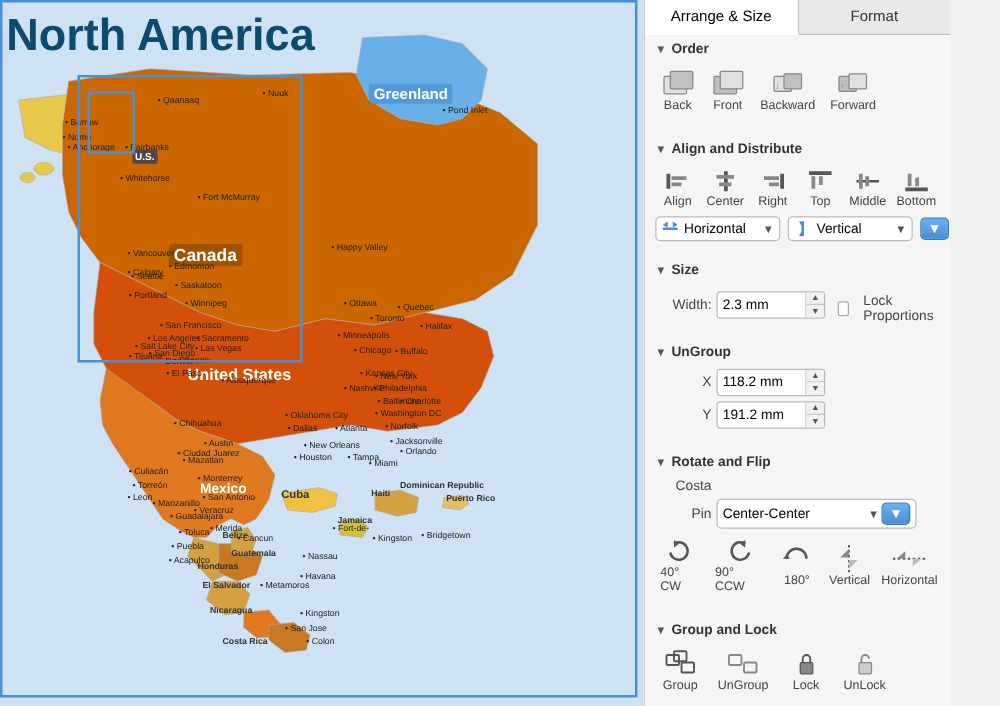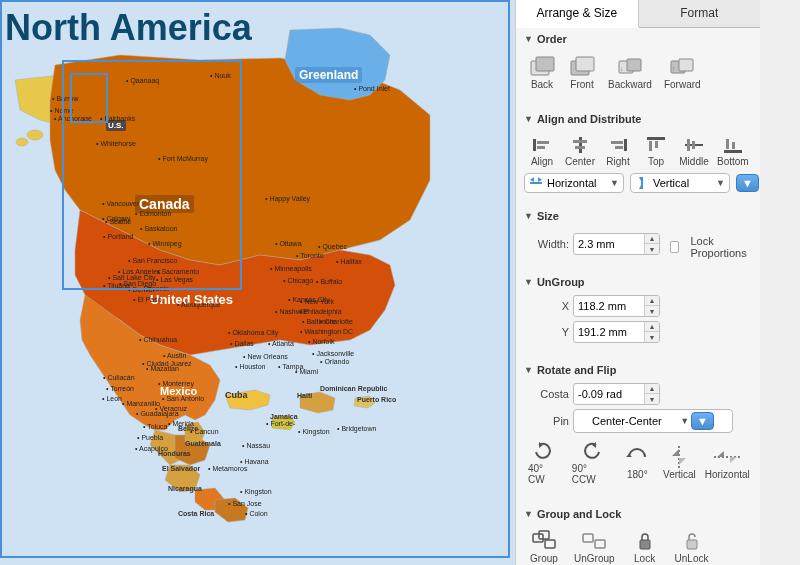--- a/index.html
+++ b/index.html
@@ -276,21 +276,21 @@
       margin: 2px 0;
     }
 
     
     .pin-dropdown {
       display: flex;
       align-items: center;
       background: white;
       border: 1px solid #bbb;
       border-radius: 4px;
-      padding: 2px 18px;
+      padding: 2px 4px;
       font-size: 11px;
       cursor: pointer;
       min-width: 110px;
     }
 
     
     .blue-dropdown {
       background: linear-gradient(to bottom, #6ab0f5, #4a8fd0);
       border: 1px solid #3a7bbf;
       border-radius: 4px;
@@ -667,27 +667,20 @@
 
   <div class="divider"></div>
 
   <div class="section-header">
     <span class="triangle">▼</span>
     <span>Rotate and Flip</span>
   </div>
   <div class="section-content">
     <div class="field-row">
       <span class="field-label">Costa</span>
-      <div class="field-input-wrap">
-        <input class="field-input" type="text" value="-0.09 rad" style="">
-        <div class="stepper">
-          <div class="stepper-btn">▲</div>
-          <div class="stepper-btn">▼</div>
-        </div>
-      </div>
     </div>
     <div class="field-row">
       <span class="field-label">Pin</span>
       <div class="pin-dropdown" style="width:160px;">
         <span>Center-Center</span>
         <span class="pin-dd-arrow" style="margin-left:auto;font-size:9px;color:#555;">▼</span>
         <div class="blue-dropdown" style="margin-left:2px;">
           <span>▼</span>
         </div>
       </div>

